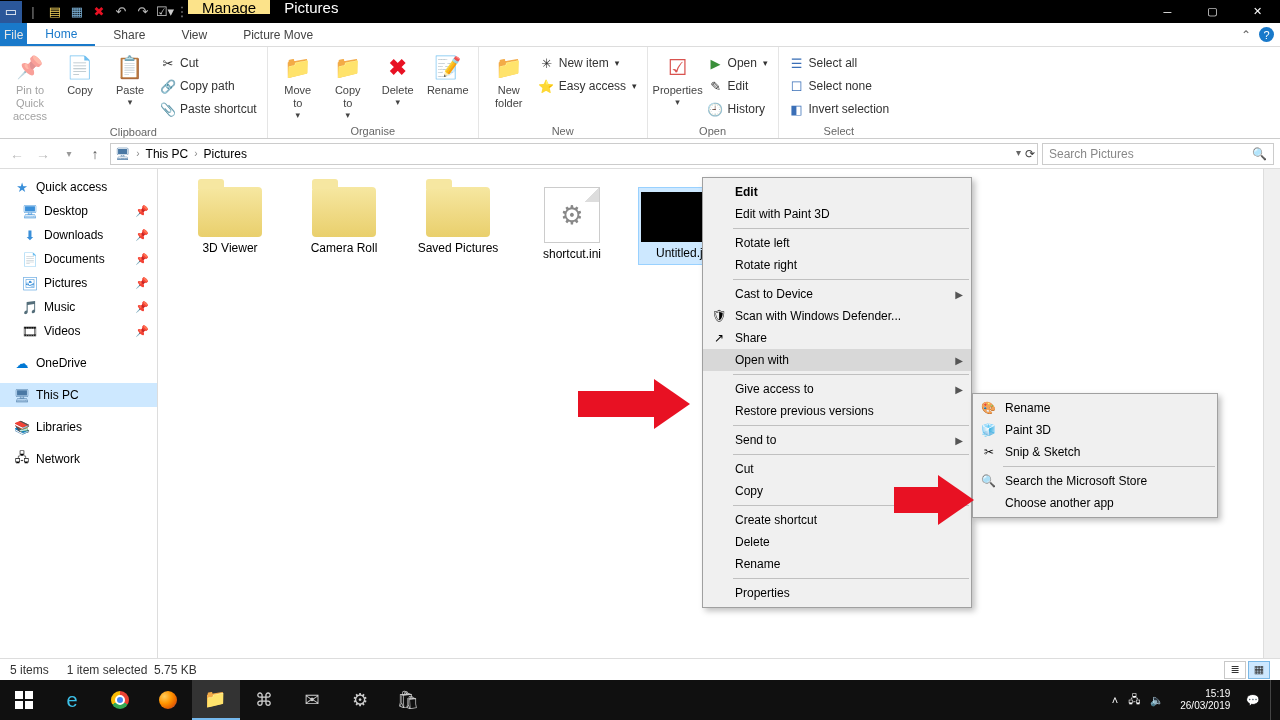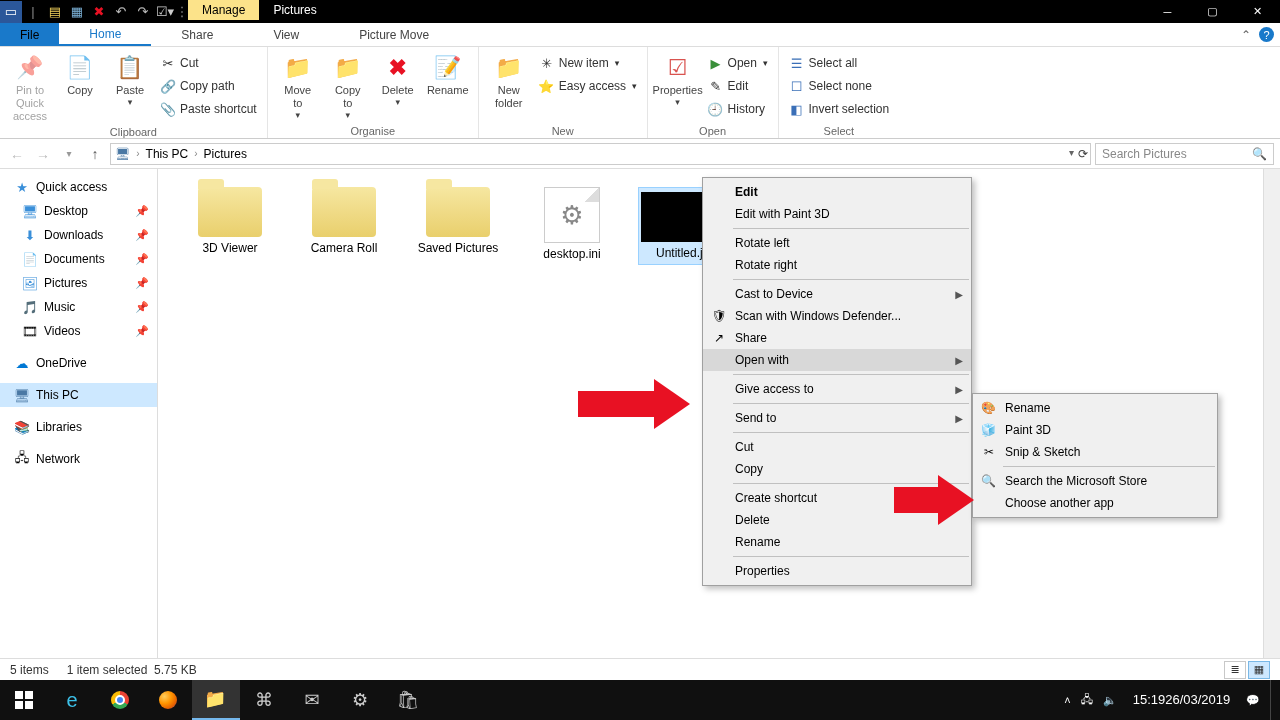--- a/index.html
+++ b/index.html
@@ -1,50 +1,50 @@
 <!DOCTYPE html>
 <html><head>
 <meta charset="utf-8">
 <style>
   html,body{margin:0;padding:0;font-family:"Segoe UI",Arial,sans-serif;font-size:12px;color:#000;background:#fff;width:1280px;height:720px;overflow:hidden}
   *{box-sizing:border-box}
   
   .titlebar{height:23px;background:#000;display:flex;align-items:center;color:#fff}
   .titlebar .qat{display:flex;align-items:center;height:100%}
   .titlebar .qat-item{width:22px;height:22px;display:flex;align-items:center;justify-content:center;font-size:13px}
-  .titlebar .tab{height:20px;padding:0 14px;display:flex;align-items:center;font-size:12px;color:#fff}
+  .titlebar .tab{height:14px;padding:0 14px;display:flex;align-items:center;font-size:15px;color:#fff}
   .titlebar .tab.active{background:#fce38a;color:#000}
   .titlebar .group{display:flex;height:100%}
   .titlebar .window-controls{margin-left:auto;display:flex}
   .titlebar .window-controls div{width:45px;height:23px;display:flex;align-items:center;justify-content:center;font-size:11px}
   
   .menutabs{height:24px;background:#fff;border-bottom:1px solid #ddd;display:flex;align-items:stretch}
-  .menutabs .file{background:#1979ca;color:#000000;padding:0 20px;display:flex;align-items:center}
-  .menutabs .tab{padding:0 30px;display:flex;align-items:center;color:#444}
+  .menutabs .file{background:#1979ca;color:#e5e5e5;padding:0 4px;display:flex;align-items:center}
+  .menutabs .tab{padding:0 18px;display:flex;align-items:center;color:#444}
   .menutabs .tab.active{border-bottom:2px solid #1979ca;color:#1979ca;font-weight:400}
   .menutabs .right{margin-left:auto;display:flex;align-items:center;padding-right:6px;gap:8px}
   
   .ribbon{height:92px;background:#fff;border-bottom:1px solid #ccc;display:flex;align-items:stretch}
   .ribbon .group{display:flex;flex-direction:column;align-items:center;border-right:1px solid #e5e5e5;padding:3px 6px 0 6px}
   .ribbon .group-body{flex:1;display:flex;align-items:flex-start;gap:2px}
   .ribbon .group-title{font-size:11px;color:#666;padding:2px 0 1px}
   .rb-big{display:flex;flex-direction:column;align-items:center;justify-content:flex-start;width:48px;padding-top:2px;color:#444;text-align:center;font-size:11px;line-height:1.2}
   .rb-big .ic{width:32px;height:32px;display:flex;align-items:center;justify-content:center;font-size:22px}
   .rb-big.disabled{opacity:.5}
   .rb-col{display:flex;flex-direction:column;gap:1px;padding-top:2px}
   .rb-small{display:flex;align-items:center;gap:4px;height:22px;padding:0 4px;font-size:12px;color:#333}
   .rb-small .ic{width:16px;height:16px;display:flex;align-items:center;justify-content:center;font-size:13px}
   
   .navrow{height:30px;border-bottom:1px solid #ddd;display:flex;align-items:center;gap:4px;padding:0 6px}
   .navrow .navbtn{width:22px;height:22px;display:flex;align-items:center;justify-content:center;color:#555;font-size:14px}
   .navrow .navbtn.disabled{color:#bbb}
   .addrbox{flex:1;height:22px;border:1px solid #ccc;display:flex;align-items:center;padding:0 4px;gap:6px;position:relative}
   .crumb-sep{color:#888;font-size:10px}
   .addr-icons{position:absolute;right:2px;display:flex;gap:4px}
-  .searchbox{width:179px;height:22px;border:1px solid #ccc;display:flex;align-items:center;padding:0 6px;color:#888;justify-content:space-between}
+  .searchbox{width:232px;height:22px;border:1px solid #ccc;display:flex;align-items:center;padding:0 6px;color:#888;justify-content:space-between}
   .searchbox .mag{color:#888}
   
   .content{display:flex;height:calc(720px - 23px - 24px - 92px - 30px - 22px - 40px)}
   .sidebar{width:158px;border-right:1px solid #ddd;padding-top:6px;overflow:hidden}
   .sidebar .item{display:flex;align-items:center;gap:6px;height:24px;padding:0 6px 0 22px;position:relative}
   .sidebar .item.sel{background:#cde8ff}
   .sidebar .pin{position:absolute;right:8px;color:#777;font-size:11px}
   .sidebar .group-head{font-weight:400;padding-left:14px}
   .sidebar .ic{width:16px;height:16px;font-size:13px;display:flex;align-items:center;justify-content:center}
   .main{flex:1;position:relative;overflow:hidden}
@@ -73,21 +73,21 @@
   
   .status{height:22px;border-top:1px solid #ddd;display:flex;align-items:center;padding:0 10px;font-size:12px;color:#333;gap:18px}
   .status .right{margin-left:auto;display:flex;gap:2px}
   .status .viewbtn{width:22px;height:18px;border:1px solid #c8c8c8;display:flex;align-items:center;justify-content:center;font-size:11px;background:#fff}
   .status .viewbtn.active{background:#cde8ff;border-color:#7ab8e6}
   
   .taskbar{height:40px;background:#101010;display:flex;align-items:center;color:#fff}
   .taskbar .tbtn{width:48px;height:40px;display:flex;align-items:center;justify-content:center;font-size:18px}
   .taskbar .tbtn.active{background:#333;border-bottom:2px solid #76b9ed}
   .taskbar .tray{margin-left:auto;display:flex;align-items:center;gap:10px;padding-right:4px;font-size:11px}
-  .taskbar .clock{display:flex;align-items:flex-end;line-height:1.2;font-size:13px;padding:0 6px}
+  .taskbar .clock{display:flex;flex-direction:column;align-items:flex-end;line-height:1.2;font-size:10px;padding:0 6px}
   .taskbar .peek{width:6px;height:40px;border-left:1px solid #444}
   .chrome{width:18px;height:18px;border-radius:50%;background:conic-gradient(#ea4335 0 120deg,#34a853 120deg 240deg,#fbbc05 240deg 360deg);position:relative}
   .chrome:after{content:"";position:absolute;inset:4px;border-radius:50%;background:#4285f4;border:2px solid #fff}
   .ff{width:18px;height:18px;border-radius:50%;background:radial-gradient(circle at 30% 30%,#ffcd5d,#ff9500 40%,#e66000 70%,#5a3ca0)}
   
   .svg-pc{color:#4a78a4}
   .help{width:15px;height:15px;border-radius:50%;background:#1979ca;color:#fff;font-size:11px;display:flex;align-items:center;justify-content:center}
 </style>
 </head>
 <body>
@@ -344,21 +344,21 @@
       <div class="fitem">
           <div class="folder-ic"></div>
           <span>Camera Roll</span>
         </div>
       <div class="fitem">
           <div class="folder-ic"></div>
           <span>Saved Pictures</span>
         </div>
       <div class="fitem">
           <div class="file-ic"><div class="dogear"></div>⚙</div>
-          <span>desktop.ini</span>
+          <span>shortcut.ini</span>
         </div>
       <div class="fitem selected">
           <div class="img-thumb"></div>
           <span>Untitled.jpg</span>
         </div>
     </div>
 
     <div class="vscrollbar"></div>
 
     <div class="ctx" id="ctx-main" style="left:544px;top:8px;width:270px">
@@ -389,20 +389,23 @@
           <span>Share</span>
         </div>
         <div class="row hov">
           <span>Open with</span>
           <span class="arr">▶</span>
         </div>
         <div class="sep"></div>
         <div class="row">
           <span>Give access to</span>
           <span class="arr">▶</span>
+        </div>
+        <div class="row">
+          <span>Restore previous versions</span>
         </div>
         <div class="sep"></div>
         <div class="row">
           <span>Send to</span>
           <span class="arr">▶</span>
         </div>
         <div class="sep"></div>
         <div class="row">
           <span>Cut</span>
         </div>

